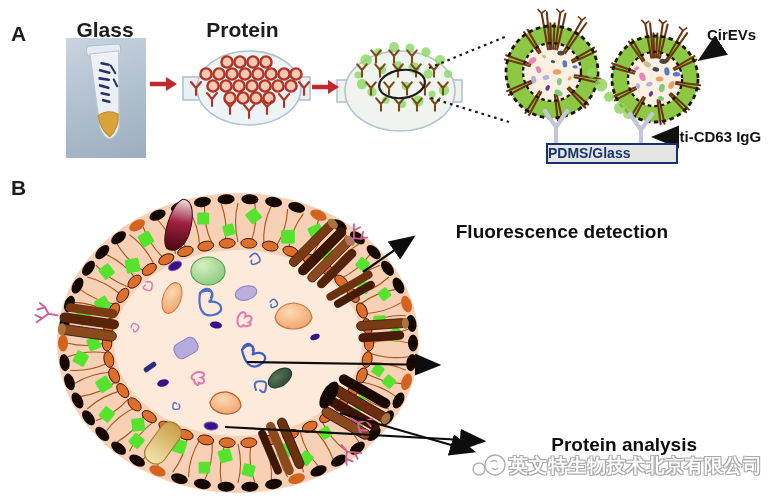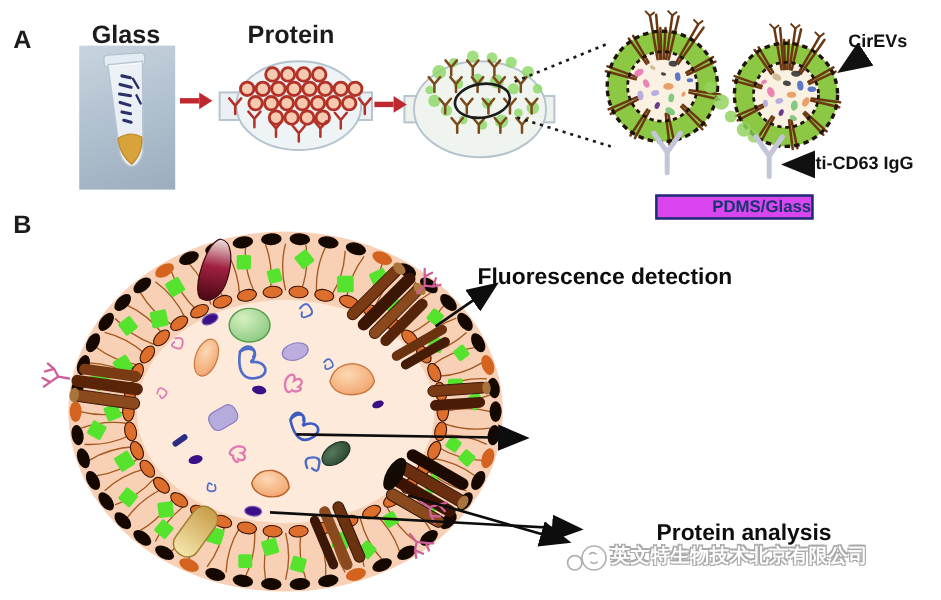--- a/index.html
+++ b/index.html
@@ -2,25 +2,25 @@
 <html><head>
 <meta charset="utf-8">
 <style>
   html,body{margin:0;padding:0;background:#fff;}
   .stage{position:relative;width:784px;height:500px;background:#ffffff;overflow:hidden;
          font-family:"Liberation Sans",sans-serif;color:#111;}
   .abs{position:absolute;}
   .panel-label{font-size:21px;font-weight:bold;color:#1c1c1c;}
   .step-label{font-size:21px;font-weight:bold;color:#1c1c1c;text-align:center;}
   .small-label{font-size:15px;font-weight:bold;color:#111;}
-  .pdms-box{background:#d946ef;border:2px solid #16316e;color:#17356e;font-size:14px;
-            font-weight:bold;text-align:right;line-height:17px;margin-top:19px;}
-  .callout{font-size:19px;font-weight:bold;color:#0d0d0d;text-align:left;line-height:24px;}
-  .callout.left{text-align:center;margin-left:28px;}
-  .watermark-text{font-size:16px;font-weight:bold;color:#fdfdfd;letter-spacing:0.5px;white-space:nowrap;
+  .pdms-box{background:#e5e5e5;border:2px solid #16316e;color:#17356e;font-size:14px;
+            font-weight:bold;text-align:left;line-height:17px;}
+  .callout{font-size:19px;font-weight:bold;color:#0d0d0d;text-align:right;line-height:24px;}
+  .callout.left{text-align:right;}
+  .watermark-text{font-size:19px;font-weight:bold;color:#fdfdfd;letter-spacing:0.5px;white-space:nowrap;
     text-shadow:-1px -1px 0 #a9a9a9,1px -1px 0 #a9a9a9,-1px 1px 0 #a9a9a9,1px 1px 0 #a9a9a9;}
   .serum-photo{width:80px;height:120px;background:linear-gradient(160deg,#c9d4df 0%,#b3c2d0 45%,#9dadbe 100%);}
   svg{display:block;}
 </style>
 </head>
 <body>
 
 <div class="stage">
 
   <div class="abs panel-label" style="left:11px;top:22px;">A</div>

